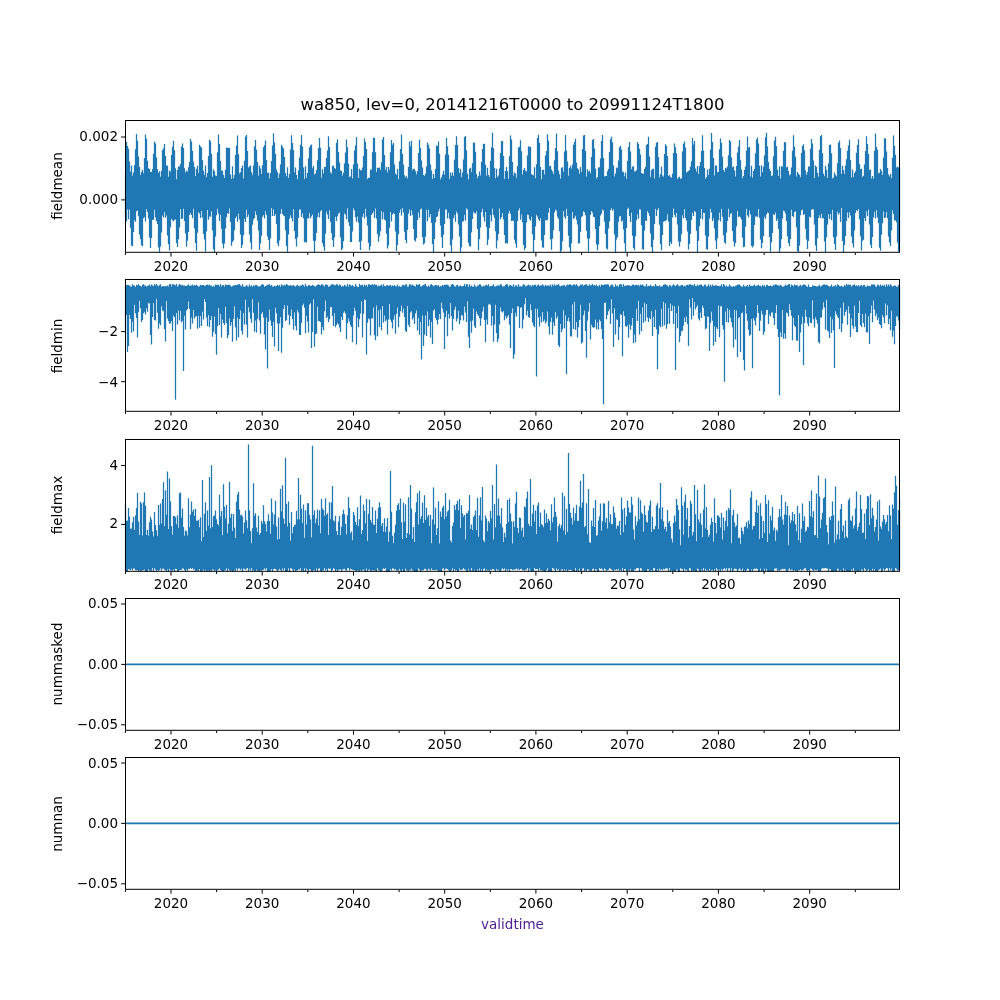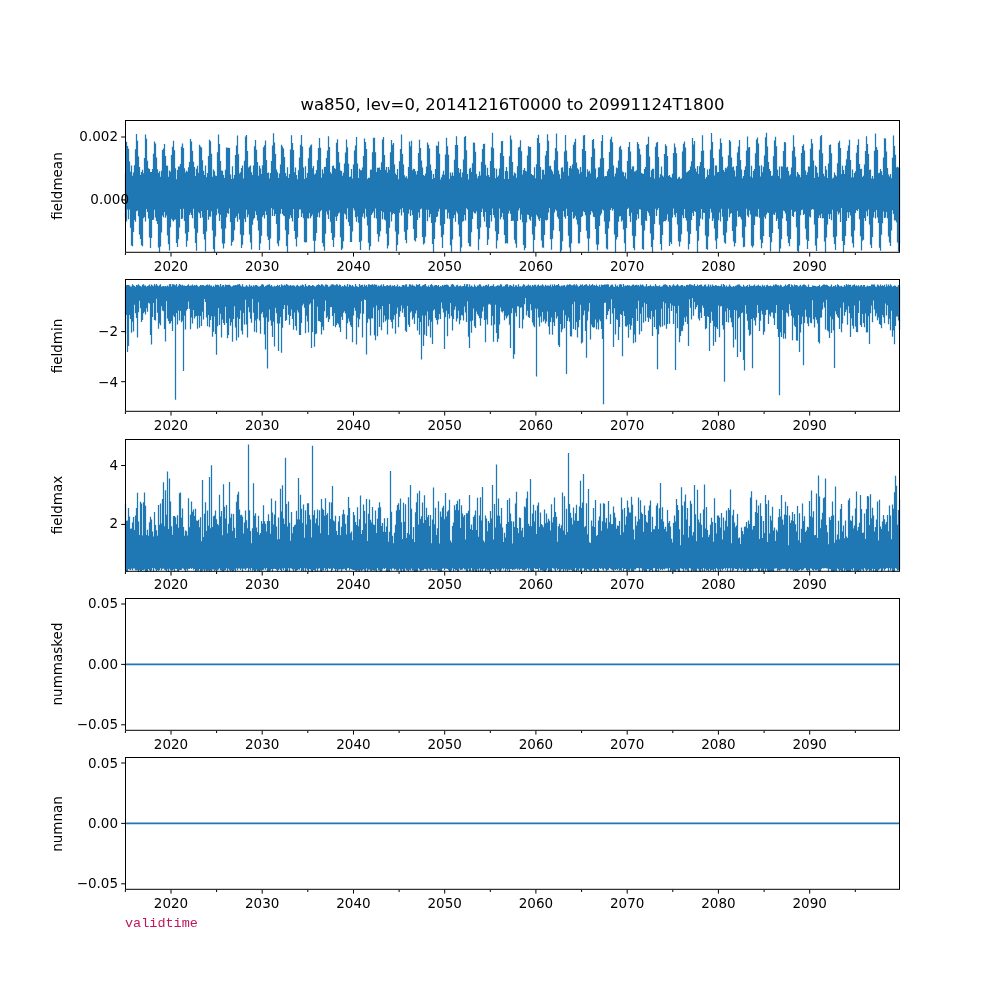--- a/index.html
+++ b/index.html
@@ -45,24 +45,23 @@
     text-align:center;
     font-size:13.5px;
     color:#000;
     line-height:1;
     white-space:nowrap;
   }
   .xlabel{
     position:absolute;
     left:125px;width:775px;
     top:916px;
-    text-align:left;
-    font-size:13.5px;
-    color:#be185d;
-    font-family:Liberation Mono, monospace;
+    text-align:center;
+    font-size:13.5px;
+    color:#4c1d95;
   }
 </style>
 </head>
 <body>
 
 <div id="figure">
   <div class="title">wa850, lev=0, 20141216T0000 to 20991124T1800</div>
   <div id="subplots">
       <svg width="775" height="132.8" class="subplot-svg" style="left: 125px; top: 120px;">
         <path d="M0.5 53.5V97.8M1.5 21.7V101.5M2.5 26.0V89.5M3.5 28.7V99.2M4.5 41.6V89.6M5.5 51.8V107.7M6.5 45.4V125.4M7.5 55.7V126.2M8.5 52.4V111.9M9.5 45.3V100.1M10.5 29.2V101.8M11.5 13.9V91.2M12.5 20.7V90.6M13.5 36.6V96.3M14.5 46.9V114.4M15.5 54.9V119.0M16.5 52.0V125.3M17.5 49.8V126.3M18.5 53.2V98.2M19.5 38.0V96.9M20.5 14.4V101.6M21.5 18.7V89.0M22.5 40.8V92.1M23.5 48.3V98.6M24.5 49.1V117.5M25.5 51.9V128.1M26.5 51.9V118.1M27.5 49.0V99.9M28.5 33.8V99.8M29.5 21.6V89.8M30.5 23.6V97.4M31.5 37.6V101.0M32.5 49.3V104.0M33.5 53.0V127.5M34.5 51.2V131.9M35.5 56.7V126.5M36.5 50.8V112.5M37.5 30.1V95.6M38.5 28.6V97.3M39.5 24.0V92.1M40.5 35.9V97.7M41.5 45.4V95.6M42.5 45.7V115.6M43.5 56.7V124.3M44.5 50.5V130.4M45.5 51.8V107.2M46.5 34.9V98.8M47.5 26.8V100.2M48.5 20.7V101.5M49.5 30.3V99.7M50.5 48.2V99.6M51.5 59.2V123.1M52.5 50.0V126.9M53.5 46.5V119.2M54.5 46.5V107.4M55.5 43.9V88.9M56.5 26.7V99.1M57.5 23.5V98.5M58.5 28.1V88.8M59.5 48.3V101.1M60.5 52.5V113.4M61.5 50.7V126.8M62.5 51.8V120.8M63.5 47.2V111.9M64.5 42.1V95.1M65.5 18.9V92.7M66.5 21.4V95.0M67.5 30.7V98.2M68.5 41.8V88.8M69.5 47.1V108.4M70.5 55.9V123.1M71.5 48.7V130.7M72.5 45.8V112.7M73.5 52.8V92.3M74.5 24.7V93.6M75.5 26.5V97.9M76.5 27.6V91.0M77.5 40.3V97.4M78.5 50.7V114.0M79.5 55.0V119.5M80.5 45.6V131.5M81.5 57.2V111.5M82.5 53.0V89.9M83.5 36.1V99.8M84.5 19.7V96.6M85.5 21.3V96.7M86.5 33.7V91.2M87.5 56.8V110.4M88.5 49.5V129.3M89.5 51.3V131.9M90.5 55.6V116.4M91.5 56.0V95.2M92.5 32.2V88.8M93.5 14.5V93.4M94.5 24.0V100.9M95.5 41.1V94.7M96.5 50.5V108.7M97.5 50.7V123.4M98.5 55.0V128.4M99.5 58.0V123.5M100.5 49.8V108.6M101.5 27.5V97.2M102.5 27.8V93.1M103.5 27.8V93.7M104.5 27.9V88.5M105.5 54.4V102.1M106.5 59.0V125.7M107.5 46.2V122.0M108.5 58.5V120.5M109.5 55.1V110.3M110.5 35.1V98.1M111.5 25.4V96.3M112.5 15.5V101.8M113.5 34.3V93.4M114.5 53.5V99.4M115.5 52.3V114.5M116.5 48.1V127.9M117.5 45.6V124.7M118.5 58.6V115.2M119.5 40.7V98.7M120.5 16.5V102.0M121.5 14.9V89.8M122.5 31.1V97.3M123.5 47.5V94.4M124.5 46.6V114.4M125.5 45.6V122.5M126.5 52.3V129.4M127.5 55.0V104.8M128.5 45.4V99.6M129.5 26.3V98.1M130.5 20.1V91.2M131.5 29.7V95.1M132.5 42.1V100.4M133.5 55.8V110.4M134.5 45.8V130.0M135.5 48.6V123.4M136.5 53.9V115.7M137.5 45.3V96.8M138.5 27.3V95.1M139.5 25.2V98.5M140.5 20.5V91.2M141.5 39.9V95.0M142.5 53.1V116.6M143.5 52.4V120.0M144.5 58.6V130.0M145.5 53.1V118.5M146.5 40.9V87.9M147.5 25.6V96.1M148.5 13.3V89.4M149.5 22.6V96.1M150.5 34.0V94.1M151.5 49.4V104.0M152.5 52.2V123.5M153.5 57.9V126.3M154.5 53.6V120.4M155.5 44.5V93.8M156.5 24.7V89.1M157.5 26.6V94.1M158.5 28.4V95.5M159.5 37.1V96.2M160.5 53.1V110.2M161.5 56.2V126.0M162.5 47.2V131.9M163.5 58.1V114.4M164.5 54.0V98.7M165.5 29.4V95.2M166.5 15.3V97.9M167.5 23.0V101.4M168.5 30.1V89.1M169.5 52.3V111.0M170.5 47.5V119.1M171.5 54.9V126.6M172.5 59.3V117.2M173.5 50.3V98.1M174.5 37.4V89.4M175.5 24.8V89.4M176.5 15.0V97.1M177.5 26.4V93.3M178.5 47.4V98.3M179.5 59.0V121.9M180.5 46.3V122.5M181.5 57.7V122.2M182.5 52.9V98.3M183.5 38.2V98.6M184.5 27.5V92.9M185.5 25.5V98.2M186.5 24.5V96.3M187.5 48.2V94.6M188.5 45.9V120.7M189.5 54.4V131.9M190.5 53.6V120.8M191.5 49.9V112.9M192.5 40.2V96.9M193.5 28.1V92.8M194.5 18.1V97.5M195.5 27.8V91.3M196.5 57.7V89.9M197.5 49.2V123.1M198.5 53.6V126.5M199.5 47.1V130.7M200.5 46.8V113.7M201.5 38.0V91.4M202.5 30.5V94.4M203.5 16.3V99.1M204.5 27.0V90.2M205.5 52.2V101.7M206.5 53.7V113.1M207.5 45.9V119.9M208.5 45.5V127.0M209.5 48.1V117.6M210.5 49.0V96.7M211.5 22.7V101.0M212.5 19.2V96.3M213.5 32.0V93.4M214.5 42.6V92.5M215.5 50.4V117.2M216.5 50.9V130.1M217.5 55.7V128.6M218.5 52.8V121.2M219.5 43.4V93.6M220.5 32.4V94.5M221.5 19.5V99.3M222.5 27.3V88.3M223.5 43.8V101.9M224.5 57.0V105.9M225.5 56.4V122.0M226.5 49.1V121.9M227.5 58.5V111.4M228.5 44.4V88.2M229.5 30.6V90.6M230.5 25.5V97.2M231.5 17.1V101.7M232.5 43.4V96.4M233.5 58.1V102.8M234.5 48.8V122.1M235.5 50.3V129.9M236.5 50.3V120.7M237.5 47.6V96.8M238.5 36.0V93.5M239.5 18.4V98.5M240.5 22.1V88.7M241.5 29.0V96.7M242.5 59.0V105.6M243.5 57.7V122.7M244.5 57.7V130.3M245.5 49.7V126.2M246.5 49.6V95.1M247.5 32.3V93.3M248.5 17.7V91.5M249.5 17.8V98.0M250.5 32.2V88.4M251.5 52.0V98.4M252.5 47.7V114.0M253.5 47.7V121.8M254.5 47.5V116.5M255.5 49.9V111.2M256.5 42.2V91.1M257.5 19.5V99.3M258.5 17.1V92.3M259.5 34.9V99.4M260.5 49.9V100.4M261.5 47.0V113.7M262.5 52.5V128.4M263.5 47.0V125.5M264.5 49.7V107.7M265.5 32.3V91.9M266.5 20.0V101.6M267.5 24.7V94.5M268.5 23.0V93.0M269.5 44.6V93.9M270.5 53.6V111.5M271.5 54.9V131.0M272.5 48.9V125.0M273.5 59.3V114.3M274.5 41.3V92.8M275.5 29.1V89.3M276.5 14.4V95.5M277.5 34.0V88.0M278.5 44.4V92.4M279.5 55.2V111.8M280.5 57.6V120.1M281.5 56.2V123.3M282.5 58.4V109.7M283.5 46.9V93.7M284.5 21.6V89.4M285.5 26.3V96.0M286.5 20.8V90.2M287.5 50.2V94.9M288.5 48.7V108.9M289.5 48.9V120.3M290.5 51.3V121.6M291.5 54.4V118.1M292.5 51.1V99.9M293.5 32.9V92.5M294.5 19.8V97.8M295.5 28.0V89.2M296.5 40.6V88.5M297.5 47.4V117.0M298.5 55.0V124.5M299.5 55.9V123.2M300.5 53.8V116.8M301.5 46.5V89.8M302.5 22.6V101.3M303.5 24.8V89.8M304.5 28.4V97.2M305.5 44.6V94.1M306.5 50.4V103.1M307.5 59.1V124.0M308.5 54.1V131.9M309.5 58.0V119.1M310.5 49.1V102.3M311.5 25.6V96.9M312.5 26.1V96.6M313.5 21.6V91.5M314.5 33.7V88.7M315.5 59.4V105.4M316.5 57.2V117.2M317.5 54.6V127.9M318.5 50.7V114.8M319.5 54.8V104.1M320.5 34.6V89.4M321.5 17.7V89.5M322.5 26.2V98.6M323.5 34.8V92.8M324.5 58.9V98.8M325.5 52.6V125.2M326.5 55.7V131.8M327.5 52.6V119.4M328.5 56.0V98.3M329.5 39.7V94.9M330.5 25.0V101.7M331.5 16.3V91.4M332.5 24.9V93.4M333.5 48.1V104.4M334.5 52.7V116.4M335.5 48.9V131.8M336.5 57.3V127.6M337.5 52.5V101.8M338.5 39.6V101.0M339.5 17.1V94.9M340.5 16.0V100.5M341.5 30.2V88.2M342.5 54.0V89.6M343.5 59.4V123.0M344.5 48.8V126.2M345.5 47.8V126.5M346.5 52.0V112.2M347.5 43.3V99.0M348.5 22.4V91.8M349.5 22.8V93.3M350.5 31.7V93.6M351.5 54.1V91.3M352.5 58.3V109.1M353.5 56.1V130.3M354.5 51.6V119.3M355.5 55.5V107.6M356.5 41.9V92.0M357.5 28.9V88.8M358.5 24.1V96.7M359.5 23.7V101.6M360.5 44.7V92.1M361.5 55.7V107.0M362.5 47.7V124.9M363.5 54.9V119.6M364.5 56.9V108.0M365.5 41.0V95.0M366.5 27.2V101.6M367.5 12.7V88.4M368.5 28.2V94.9M369.5 47.9V97.7M370.5 58.3V111.2M371.5 48.8V128.6M372.5 56.9V120.4M373.5 55.5V114.1M374.5 48.6V88.5M375.5 33.1V99.2M376.5 21.3V97.0M377.5 21.0V93.0M378.5 36.1V99.4M379.5 59.0V115.0M380.5 51.1V123.4M381.5 47.1V122.9M382.5 51.2V123.6M383.5 59.0V93.4M384.5 36.3V90.7M385.5 15.6V93.7M386.5 19.5V101.0M387.5 42.1V100.8M388.5 55.4V100.7M389.5 52.4V119.8M390.5 53.6V123.4M391.5 57.8V127.7M392.5 46.2V101.1M393.5 27.4V90.5M394.5 26.7V88.2M395.5 20.3V99.7M396.5 31.3V94.4M397.5 54.5V102.3M398.5 50.1V125.1M399.5 48.1V130.3M400.5 50.7V127.9M401.5 51.4V102.4M402.5 35.6V94.5M403.5 26.2V95.1M404.5 27.0V99.3M405.5 26.8V100.7M406.5 54.1V96.7M407.5 55.1V114.6M408.5 55.5V131.9M409.5 47.3V120.1M410.5 58.3V106.5M411.5 44.3V94.8M412.5 17.9V96.5M413.5 14.8V99.2M414.5 23.1V100.9M415.5 47.0V97.9M416.5 59.2V120.4M417.5 49.7V127.4M418.5 49.8V127.7M419.5 54.4V115.1M420.5 35.4V99.9M421.5 30.9V100.5M422.5 14.3V99.8M423.5 20.7V92.6M424.5 46.3V87.9M425.5 45.7V119.3M426.5 49.6V129.8M427.5 51.5V118.8M428.5 54.3V110.2M429.5 40.3V92.5M430.5 27.9V89.6M431.5 13.5V90.8M432.5 31.3V96.8M433.5 50.5V98.8M434.5 54.2V111.3M435.5 58.8V131.9M436.5 47.8V130.6M437.5 47.2V121.2M438.5 51.8V91.0M439.5 31.5V96.8M440.5 15.0V98.7M441.5 30.6V88.8M442.5 41.5V95.9M443.5 55.7V115.7M444.5 48.1V127.6M445.5 46.0V131.9M446.5 48.5V123.3M447.5 44.6V92.0M448.5 24.7V98.8M449.5 22.1V97.7M450.5 18.8V95.7M451.5 42.6V99.7M452.5 48.2V104.4M453.5 49.4V123.4M454.5 53.7V123.3M455.5 47.1V111.9M456.5 52.1V97.1M457.5 28.9V95.9M458.5 15.5V91.3M459.5 15.1V92.2M460.5 31.0V95.2M461.5 56.7V110.8M462.5 49.2V118.4M463.5 51.8V131.5M464.5 50.8V118.5M465.5 53.6V94.8M466.5 36.9V90.9M467.5 20.1V92.6M468.5 18.9V96.8M469.5 28.6V97.3M470.5 48.6V108.9M471.5 58.6V124.6M472.5 57.1V130.2M473.5 47.5V124.5M474.5 47.2V105.9M475.5 38.5V95.5M476.5 20.9V93.6M477.5 15.0V89.6M478.5 38.1V90.4M479.5 56.5V101.4M480.5 55.9V114.0M481.5 56.0V128.5M482.5 51.3V129.5M483.5 49.0V108.5M484.5 32.0V101.4M485.5 19.3V90.1M486.5 16.7V88.1M487.5 22.3V90.7M488.5 45.5V89.3M489.5 56.5V114.6M490.5 53.4V131.9M491.5 47.6V119.5M492.5 48.3V117.0M493.5 40.4V101.8M494.5 27.3V96.5M495.5 25.8V96.1M496.5 29.4V101.4M497.5 51.4V100.2M498.5 52.3V109.4M499.5 56.3V123.3M500.5 52.4V131.7M501.5 58.7V107.9M502.5 40.9V89.1M503.5 27.0V87.8M504.5 22.0V95.9M505.5 31.5V101.9M506.5 49.2V92.8M507.5 46.6V115.7M508.5 46.2V128.0M509.5 51.4V130.3M510.5 51.2V116.2M511.5 50.3V100.2M512.5 22.0V94.3M513.5 23.9V98.8M514.5 28.8V89.3M515.5 34.5V89.5M516.5 53.0V105.3M517.5 53.4V129.0M518.5 53.9V129.7M519.5 48.9V110.4M520.5 47.1V100.6M521.5 25.0V100.9M522.5 24.1V91.0M523.5 16.7V92.8M524.5 36.6V95.7M525.5 57.1V113.4M526.5 50.2V127.1M527.5 48.7V131.9M528.5 48.7V119.8M529.5 58.4V104.1M530.5 26.8V88.8M531.5 22.7V96.0M532.5 21.9V90.0M533.5 37.1V87.9M534.5 57.6V104.7M535.5 54.3V124.0M536.5 46.6V130.2M537.5 55.6V115.0M538.5 56.7V101.8M539.5 33.9V101.0M540.5 24.3V101.3M541.5 25.9V99.8M542.5 36.1V94.3M543.5 55.9V101.5M544.5 55.0V125.9M545.5 57.0V121.9M546.5 57.8V124.0M547.5 53.7V97.4M548.5 32.9V88.5M549.5 23.5V94.7M550.5 27.2V97.2M551.5 33.3V93.0M552.5 59.1V104.5M553.5 57.4V121.3M554.5 56.8V126.5M555.5 58.9V121.8M556.5 58.2V114.2M557.5 31.5V95.2M558.5 23.7V98.3M559.5 21.5V88.9M560.5 27.5V97.9M561.5 52.5V100.6M562.5 51.8V111.5M563.5 51.0V129.5M564.5 50.0V124.0M565.5 46.4V114.1M566.5 41.3V99.9M567.5 18.1V92.8M568.5 24.5V96.1M569.5 20.9V91.1M570.5 48.6V91.9M571.5 51.8V110.7M572.5 46.0V131.9M573.5 53.9V120.8M574.5 46.2V106.2M575.5 41.9V98.5M576.5 30.9V89.1M577.5 15.3V99.4M578.5 30.6V92.7M579.5 48.0V92.9M580.5 58.8V115.6M581.5 56.9V128.9M582.5 49.6V129.7M583.5 55.0V116.5M584.5 48.7V98.5M585.5 29.7V88.8M586.5 13.0V92.6M587.5 22.1V101.1M588.5 38.0V98.6M589.5 55.6V108.6M590.5 45.5V120.5M591.5 45.4V129.0M592.5 52.2V118.6M593.5 52.1V100.2M594.5 29.3V92.5M595.5 18.5V101.5M596.5 23.1V88.8M597.5 36.7V96.7M598.5 50.0V115.2M599.5 51.7V122.6M600.5 47.7V123.7M601.5 48.5V112.6M602.5 46.4V101.1M603.5 35.3V88.8M604.5 19.9V97.3M605.5 21.6V93.7M606.5 37.6V92.9M607.5 47.3V110.9M608.5 46.4V121.5M609.5 50.6V126.6M610.5 56.5V123.1M611.5 45.9V106.5M612.5 32.6V91.1M613.5 26.5V97.0M614.5 19.9V96.3M615.5 39.9V97.2M616.5 49.4V99.4M617.5 58.3V117.6M618.5 56.1V127.2M619.5 50.1V126.8M620.5 46.4V106.8M621.5 30.6V88.8M622.5 16.5V95.4M623.5 27.4V97.2M624.5 27.0V90.5M625.5 56.5V94.5M626.5 45.7V125.8M627.5 57.7V127.5M628.5 50.9V125.8M629.5 49.1V105.1M630.5 33.3V96.6M631.5 19.4V96.5M632.5 17.6V96.8M633.5 23.6V89.1M634.5 45.7V97.8M635.5 56.5V119.6M636.5 45.3V128.2M637.5 52.3V123.1M638.5 46.7V115.9M639.5 35.4V96.8M640.5 17.2V98.7M641.5 12.7V94.5M642.5 26.4V92.6M643.5 42.0V93.0M644.5 48.9V116.9M645.5 51.1V131.5M646.5 56.0V122.2M647.5 55.5V113.1M648.5 36.2V94.2M649.5 20.6V95.1M650.5 16.7V92.6M651.5 26.2V100.9M652.5 49.8V98.7M653.5 55.9V109.0M654.5 46.5V131.9M655.5 58.6V128.6M656.5 46.2V119.2M657.5 46.8V98.6M658.5 30.9V90.5M659.5 21.9V91.2M660.5 22.4V93.5M661.5 47.5V101.0M662.5 46.7V116.2M663.5 51.0V123.0M664.5 55.4V126.3M665.5 54.2V119.1M666.5 47.6V89.7M667.5 30.8V95.9M668.5 15.3V96.9M669.5 26.8V91.9M670.5 36.7V91.2M671.5 56.5V107.2M672.5 52.1V130.9M673.5 53.8V131.9M674.5 55.0V125.5M675.5 57.3V95.3M676.5 33.1V90.2M677.5 26.0V89.5M678.5 24.3V95.0M679.5 30.4V94.1M680.5 50.6V108.8M681.5 55.1V119.4M682.5 52.3V129.1M683.5 46.6V121.0M684.5 46.6V96.6M685.5 28.7V97.4M686.5 19.1V89.7M687.5 23.6V88.9M688.5 40.4V89.5M689.5 58.1V104.4M690.5 45.4V125.5M691.5 47.1V131.1M692.5 52.7V118.2M693.5 56.7V98.0M694.5 29.8V95.3M695.5 16.2V97.9M696.5 14.9V93.7M697.5 33.3V98.6M698.5 53.8V98.0M699.5 56.3V121.5M700.5 46.1V131.9M701.5 49.8V117.5M702.5 57.9V104.4M703.5 43.6V94.2M704.5 25.0V99.0M705.5 24.6V94.0M706.5 33.2V100.3M707.5 58.6V89.8M708.5 57.4V117.2M709.5 52.4V124.1M710.5 55.1V130.0M711.5 56.3V116.6M712.5 43.2V91.5M713.5 22.8V94.5M714.5 20.7V92.8M715.5 28.1V101.9M716.5 54.1V88.1M717.5 45.7V121.1M718.5 49.9V131.9M719.5 53.9V125.0M720.5 45.6V116.0M721.5 39.2V101.1M722.5 30.7V92.2M723.5 25.5V97.9M724.5 19.7V92.2M725.5 39.9V95.6M726.5 57.4V116.4M727.5 49.4V123.2M728.5 57.2V127.6M729.5 53.1V110.4M730.5 51.3V93.1M731.5 32.8V89.9M732.5 24.9V91.1M733.5 19.2V89.1M734.5 44.0V99.2M735.5 49.1V116.3M736.5 48.8V130.6M737.5 57.1V120.7M738.5 55.8V119.7M739.5 44.5V98.0M740.5 31.1V101.1M741.5 16.2V91.2M742.5 23.9V96.3M743.5 33.9V89.6M744.5 50.1V104.4M745.5 49.5V124.7M746.5 58.6V128.0M747.5 56.0V117.0M748.5 58.8V97.5M749.5 30.8V91.8M750.5 13.6V98.5M751.5 27.1V90.1M752.5 29.8V97.5M753.5 53.2V102.9M754.5 52.8V127.8M755.5 49.0V130.7M756.5 51.3V114.8M757.5 55.1V103.3M758.5 37.5V91.4M759.5 18.2V98.1M760.5 18.5V97.6M761.5 31.6V92.1M762.5 48.0V98.3M763.5 54.4V116.4M764.5 56.6V122.5M765.5 53.9V126.1M766.5 58.3V110.4M767.5 37.7V90.3M768.5 15.6V94.0M769.5 25.9V100.4M770.5 34.7V100.2M771.5 47.5V102.3M772.5 46.8V122.5M773.5 47.6V131.6M774.5 47.7V123.8" stroke="#1f77b4" stroke-width="1.25" fill="none"></path>
@@ -82,21 +81,21 @@
           <line x1="274.1" y1="132.8" x2="274.1" y2="135"></line>
           <line x1="365.3" y1="132.8" x2="365.3" y2="135"></line>
           <line x1="456.6" y1="132.8" x2="456.6" y2="135"></line>
           <line x1="547.8" y1="132.8" x2="547.8" y2="135"></line>
           <line x1="639.1" y1="132.8" x2="639.1" y2="135"></line>
           <line x1="730.3" y1="132.8" x2="730.3" y2="135"></line>
           <line x1="0" y1="79.9" x2="-3.8" y2="79.9"></line>
           <line x1="0" y1="17.0" x2="-3.8" y2="17.0"></line>
         </g>
       </svg>
-      <div class="ytick" style="left: 74px; top: 193.432px;">0.000</div>
+      <div class="ytick" style="left: 63px; top: 193.432px;">0.000</div>
       <div class="ytick" style="left: 63px; top: 130.493px; text-align: right;">0.002</div>
       <div class="xtick" style="left: 140.985px; top: 259.8px;">2020</div>
       <div class="xtick" style="left: 232.226px; top: 259.8px;">2030</div>
       <div class="xtick" style="left: 323.467px; top: 259.8px;">2040</div>
       <div class="xtick" style="left: 414.708px; top: 259.8px;">2050</div>
       <div class="xtick" style="left: 505.949px; top: 259.8px;">2060</div>
       <div class="xtick" style="left: 597.19px; top: 259.8px;">2070</div>
       <div class="xtick" style="left: 688.431px; top: 259.8px;">2080</div>
       <div class="xtick" style="left: 779.672px; top: 259.8px;">2090</div>
       <div class="ylab" style="width: 140px; left: -13px; top: 178.4px;">fieldmean</div>

